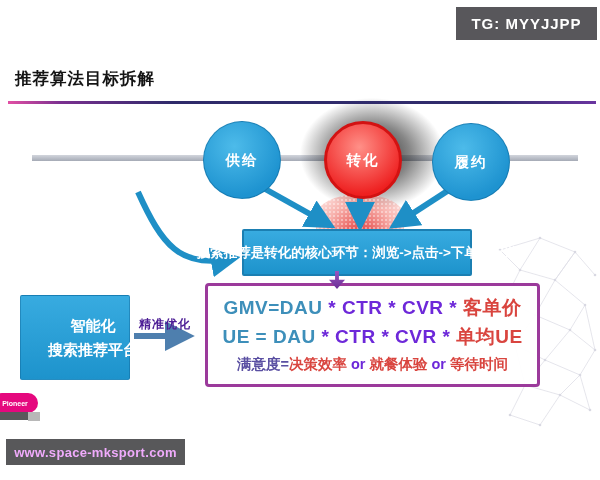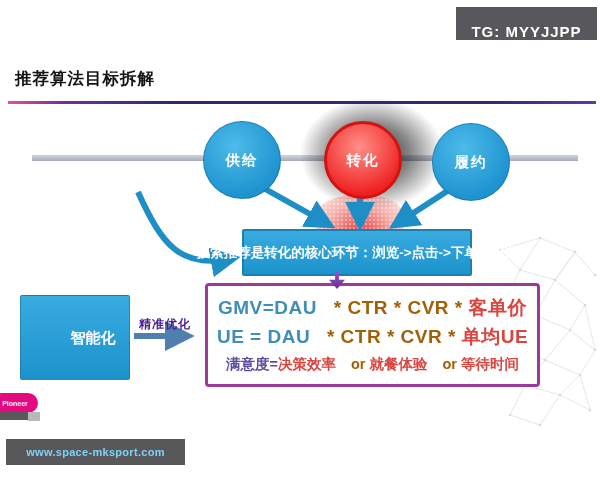--- a/index.html
+++ b/index.html
@@ -1,21 +1,21 @@
 <!DOCTYPE html>
 <html><head>
 <meta charset="utf-8">
 <style>
   html,body{margin:0;padding:0;}
   body{font-family:"Liberation Sans","DejaVu Sans",sans-serif;background:#ffffff;}
   .slide{position:relative;width:600px;height:480px;background:#ffffff;overflow:hidden;}
 
   
   .tg-badge{position:absolute;left:456px;top:7px;width:141px;height:33px;background:#58575b;
-    display:flex;align-items:flex-end;justify-content:center;}
+    display:flex;align-items:center;justify-content:center;}
   .tg-badge span{color:#fff;font-weight:bold;font-size:15px;letter-spacing:1px;}
 
   
   .page-title{position:absolute;left:15px;top:68px;font-size:16.5px;font-weight:bold;color:#141414;letter-spacing:1px;}
   .title-divider{position:absolute;left:8px;top:101px;width:588px;height:3px;
     background:linear-gradient(90deg,#e24fa4 0%,#7a3090 9%,#2e2a6a 28%,#312c6c 82%,#6a35a0 100%);}
 
   
   .flow-axis{position:absolute;left:32px;top:155px;width:546px;height:6px;
     background:linear-gradient(180deg,#d2d5dc,#a5aab5);}
@@ -48,21 +48,21 @@
   .down-arrow{position:absolute;left:329px;top:271px;width:16px;height:18px;
     clip-path:polygon(38% 0,62% 0,62% 48%,100% 48%,50% 100%,0 48%,38% 48%);
     background:linear-gradient(180deg,#9a55c0,#6a2e96);}
 
   
   .formula-box{position:absolute;left:205px;top:283px;width:335px;height:104px;box-sizing:border-box;
     border:3px solid #9b3a9b;border-radius:4px;background:rgba(255,255,255,.94);
     display:flex;flex-direction:column;align-items:center;justify-content:center;}
   .f-line{white-space:nowrap;font-weight:bold;font-size:19px;line-height:29px;letter-spacing:.5px;}
   .f-line.small{font-size:14.5px;line-height:27px;letter-spacing:0;}
-  .t-teal{color:#3d8fba;} .t-red{color:#d9453f;} .t-rose{color:#a16207;margin-left:11px;} .t-purple{color:#5a4fa2;}
+  .t-teal{color:#3d8fba;} .t-red{color:#d9453f;} .t-rose{color:#6d28d9;} .t-purple{color:#5a4fa2;}
 
   
   .platform-box{position:absolute;left:20px;top:295px;width:110px;height:85px;box-sizing:border-box;
     background:linear-gradient(180deg,#38abe0,#1d93cc);border:1px solid rgba(12,95,145,.4);border-radius:2px;
     display:flex;flex-direction:column;align-items:center;justify-content:center;padding-left:36px;}
   .platform-box div{color:#fff;font-weight:bold;font-size:15px;line-height:24px;white-space:nowrap;}
 
   .precision-label{position:absolute;left:139px;top:316px;font-size:12px;font-weight:bold;color:#4c1d95;letter-spacing:1px;}
 
   
@@ -70,21 +70,21 @@
   .conf-prefix{color:#6b51a8;} .conf-suffix{color:#8f4e9e;}
 
   .pioneer-badge{position:absolute;left:-8px;top:393px;width:46px;height:20px;border-radius:10px;background:#e5087e;
     display:flex;align-items:center;justify-content:center;}
   .pioneer-badge span{color:#fff;font-size:7px;font-weight:bold;}
   .bar-dark{position:absolute;left:0;top:412px;width:28px;height:8px;background:#59595b;}
   .bar-light{position:absolute;left:28px;top:412px;width:12px;height:9px;background:#b8b8b8;}
 
   .url-bar{position:absolute;left:6px;top:439px;width:179px;height:26px;background:#58585a;
     display:flex;align-items:center;justify-content:center;}
-  .url-bar span{color:#7dd3fc;font-weight:bold;font-size:11px;letter-spacing:.3px;}
+  .url-bar span{color:#f0abfc;font-weight:bold;font-size:13px;letter-spacing:.3px;}
 </style>
 </head>
 <body>
 
 <div class="slide">
 
   <div class="flow-axis"></div>
   <div class="conv-glow"></div>
   <div class="conv-fan"></div>
 
@@ -159,20 +159,21 @@
     </div>
     <div class="f-line small">
       <span class="t-purple">满意度=</span><span class="t-red">决策效率</span><span class="t-rose"> or </span><span class="t-red">就餐体验</span><span class="t-rose"> or </span><span class="t-red">等待时间</span>
     </div>
   </div>
 
   <div class="down-arrow"></div>
 
   <div class="platform-box">
     <div>智能化</div>
+    <div>搜索推荐平台</div>
   </div>
   <div class="precision-label">精准优化</div>
 
   <div class="tg-badge">
     <span>TG: MYYJJPP</span>
   </div>
   <div class="page-title">推荐算法目标拆解</div>
   <div class="title-divider"></div>
 
   <div class="pioneer-badge">

